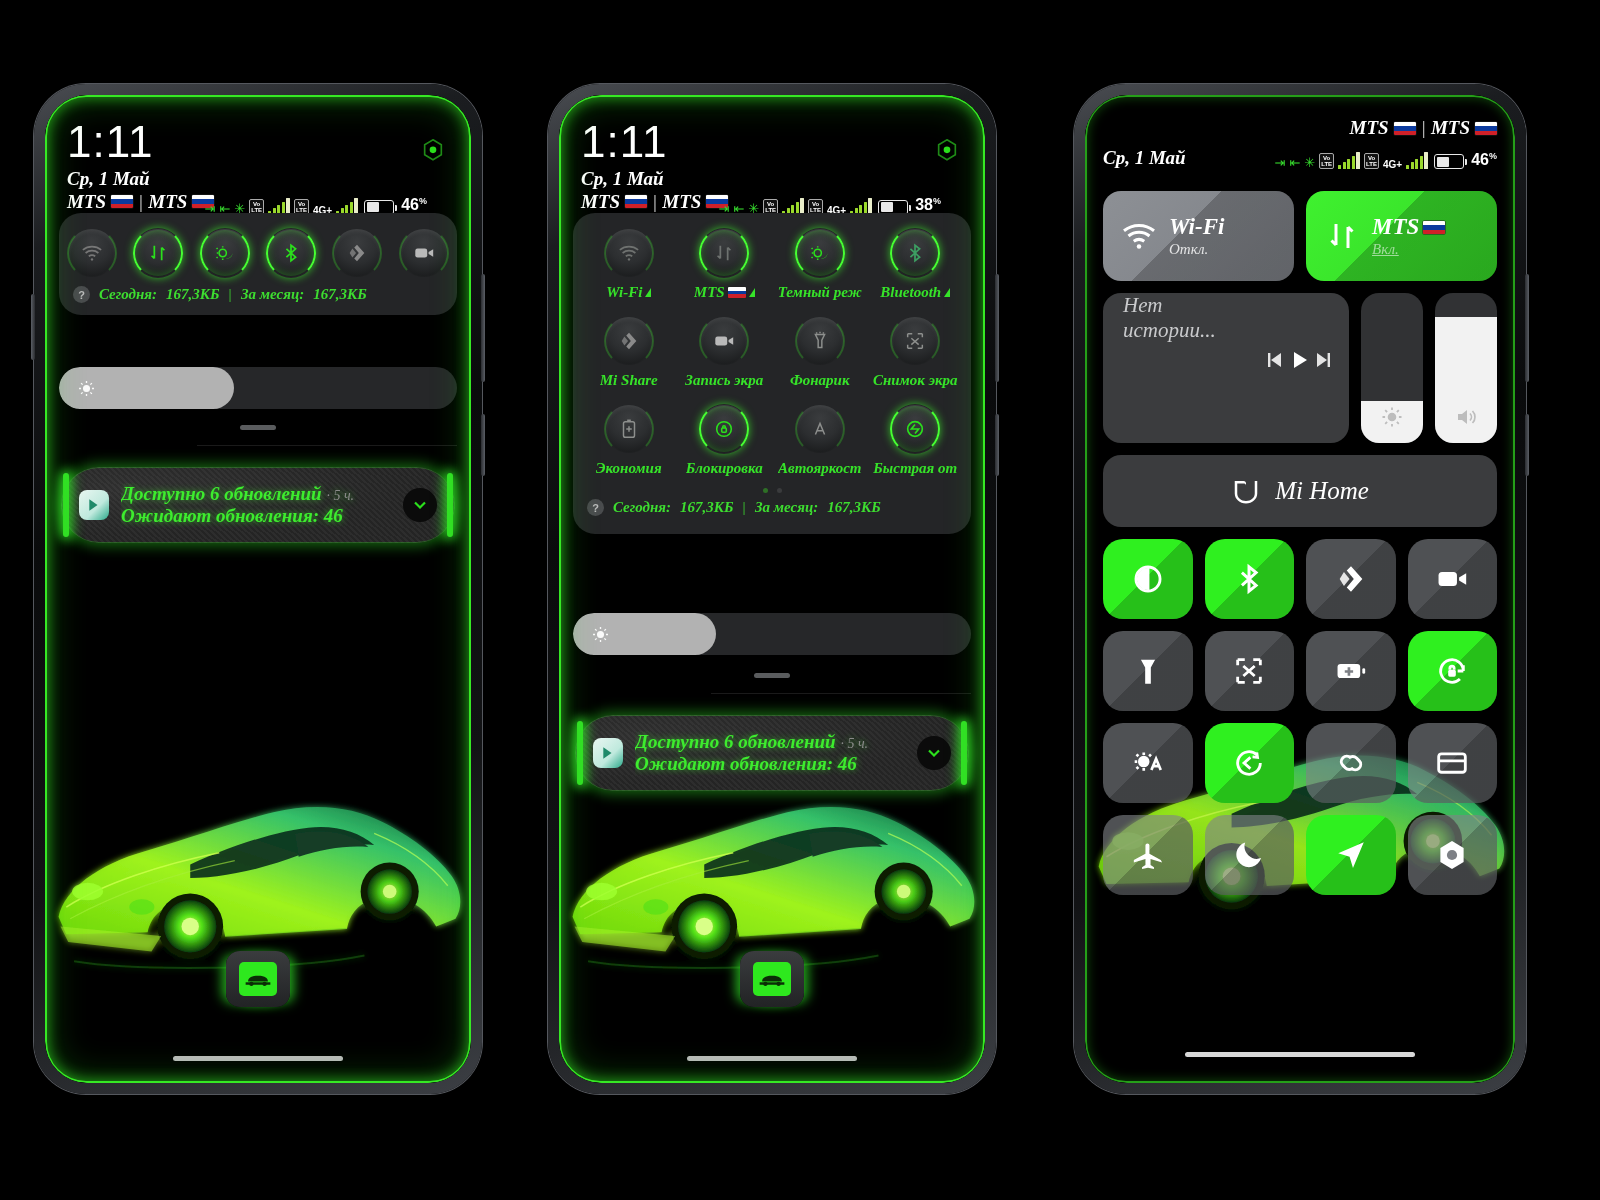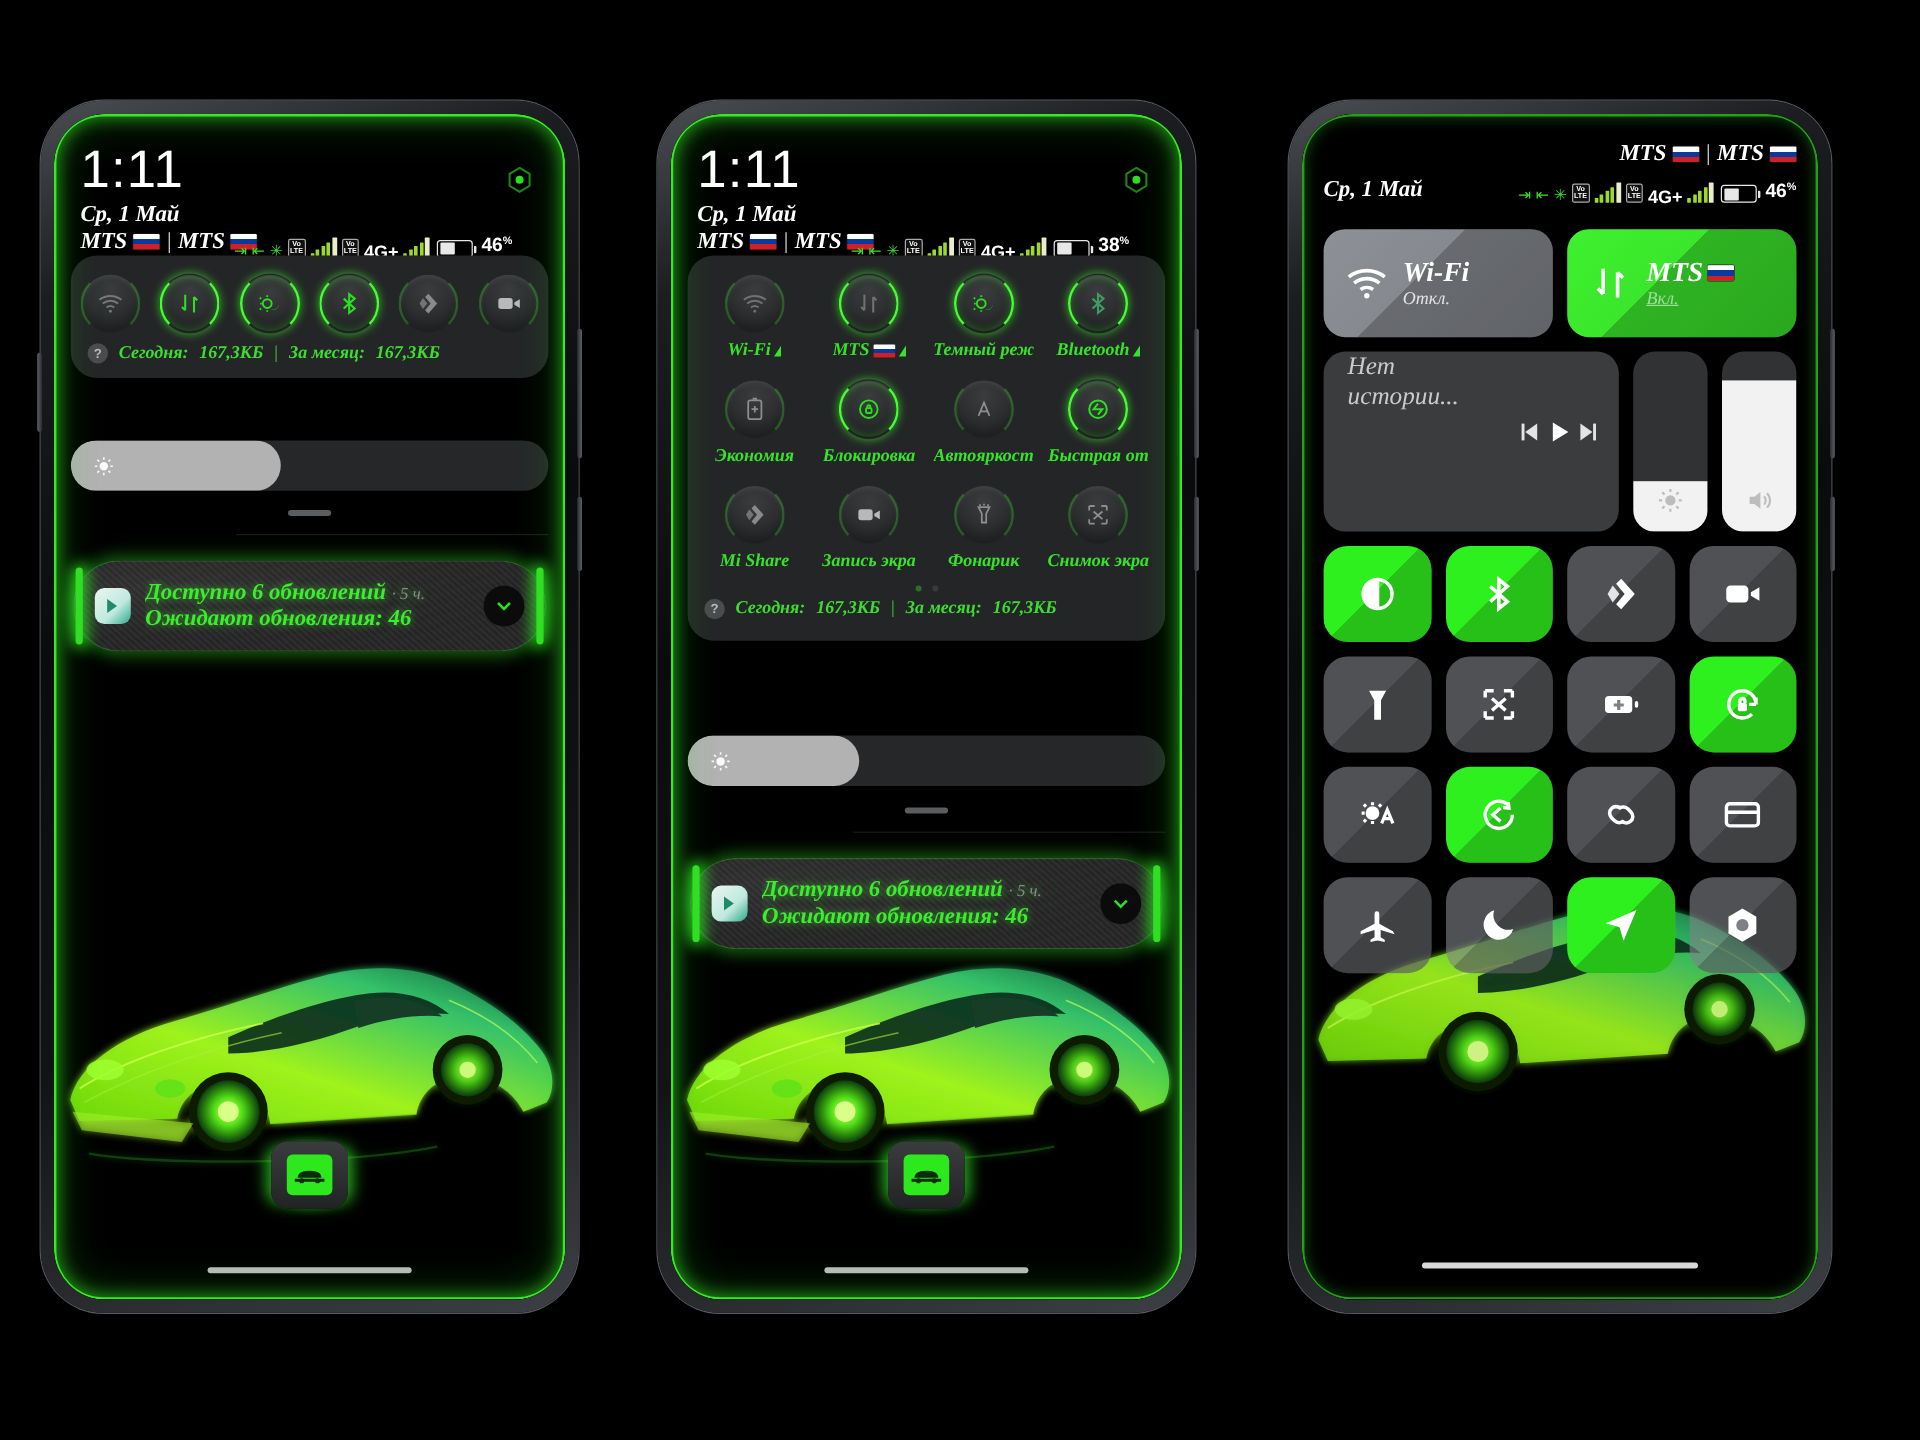--- a/index.html
+++ b/index.html
@@ -107,21 +107,21 @@
     font-size: 6px; line-height: 6px; font-weight: bold;
     color:#fff; background:#111; border:1px solid #aaa; border-radius:2px;
     padding: 1px 1px; text-align:center;
   }
   .bars { display: inline-flex; align-items: flex-end; gap: 1.5px; height: 15px; }
   .bars i { display:block; width: 3px; background: #9bd92c; border-radius: 0.5px; }
   .bars i:nth-child(1){height:4px} .bars i:nth-child(2){height:7px}
   .bars i:nth-child(3){height:10px} .bars i:nth-child(4){height:13px}
   .bars i.tall{height:17px; background:#e9edc9; width:4px;}
   .net-type {
-    font-family:"Liberation Sans",sans-serif; font-size:15px; color:#fff;
+    font-family:"Liberation Sans",sans-serif; font-size:10px; color:#fff;
     font-weight:bold; line-height:8px;
   }
   .batt {
     width: 30px; height: 15px; border: 1.6px solid #e8e8e8; border-radius: 3px;
     position: relative; display:inline-block; margin-left: 2px;
   }
   .batt::after{content:""; position:absolute; right:-4px; top:4px; width:2.5px; height:6px; background:#e8e8e8; border-radius:0 1px 1px 0;}
   .batt i{position:absolute; left:1.5px; top:1.5px; bottom:1.5px; width:45%; background:#e8e8e8; border-radius:1px;}
   .batt-pct { font-family:"Liberation Sans",sans-serif; color:#fff; font-size:16px; font-weight:bold; margin-left:3px;}
   .batt-pct sup { font-size: 9px; }
@@ -692,20 +692,59 @@
                 <div class="tile2-lbl">
                   <span>Bluetooth</span>
                     <span class="caret"></span>
                 </div>
               </div>
             </div>
 
             <div class="tile2-row" style="margin-top:16px;">
               <div class="tile2">
                 <div class="qs-orb dim">
+                  <svg viewBox="0 0 24 24" fill="#8a8a8a">
+                    <path d="M12 3l8 9-8 9-3-3 5-6-5-6z"></path>
+                      <path d="M7 7l4 5-4 5-3-5z" opacity="0.75"></path>
+                    </svg>
+                </div>
+                <div class="tile2-lbl">Mi Share</div>
+              </div>
+              <div class="tile2">
+                <div class="qs-orb dim">
+                  <svg viewBox="0 0 24 24" fill="#b9b9b9">
+                    <rect x="2.5" y="7" width="13" height="10" rx="2.5"></rect>
+                      <path d="M17 11l5-3v8l-5-3z"></path>
+                    </svg>
+                </div>
+                <div class="tile2-lbl">Запись экра</div>
+              </div>
+              <div class="tile2">
+                <div class="qs-orb dim">
+                  <svg viewBox="0 0 24 24" fill="none" stroke="#8d8f8d" stroke-width="1.6">
+                    <path d="M7 5h10l-3 6v8h-4v-8z"></path>
+                      <path d="M12 2v1.6M8 2.6l.7 1.4M16 2.6l-.7 1.4"></path>
+                    </svg>
+                </div>
+                <div class="tile2-lbl">Фонарик</div>
+              </div>
+              <div class="tile2">
+                <div class="qs-orb dim">
+                  <svg viewBox="0 0 24 24" fill="none" stroke="#8d8f8d" stroke-width="1.6">
+                    <path d="M4 4h5M20 4h-5M4 20h5M20 20h-5M4 4v4M20 4v4M4 20v-4M20 20v-4"></path>
+                    <path d="M8 9l8 7M16 9l-8 7"></path>
+                    </svg>
+                </div>
+                <div class="tile2-lbl">Снимок экра</div>
+              </div>
+            </div>
+
+            <div class="tile2-row" style="margin-top:16px;">
+              <div class="tile2">
+                <div class="qs-orb dim">
                   <svg viewBox="0 0 24 24" fill="none" stroke="#8d8f8d" stroke-width="1.6">
                     <rect x="6" y="4" width="12" height="17" rx="2"></rect>
                       <path d="M10 2.5h4"></path>
                       <path d="M12 9v6M9 12h6"></path>
                     </svg>
                 </div>
                 <div class="tile2-lbl">Экономия</div>
               </div>
               <div class="tile2">
                 <div class="qs-orb on">
@@ -726,59 +765,20 @@
                 <div class="tile2-lbl">Автояркост</div>
               </div>
               <div class="tile2">
                 <div class="qs-orb on">
                   <svg viewBox="0 0 24 24" fill="none" stroke="#2be01c" stroke-width="1.8">
                     <circle cx="12" cy="12" r="8"></circle>
                       <path d="M12 7l-4 5h8l-4 5"></path>
                     </svg>
                 </div>
                 <div class="tile2-lbl">Быстрая от</div>
-              </div>
-            </div>
-
-            <div class="tile2-row" style="margin-top:16px;">
-              <div class="tile2">
-                <div class="qs-orb dim">
-                  <svg viewBox="0 0 24 24" fill="#8a8a8a">
-                    <path d="M12 3l8 9-8 9-3-3 5-6-5-6z"></path>
-                      <path d="M7 7l4 5-4 5-3-5z" opacity="0.75"></path>
-                    </svg>
-                </div>
-                <div class="tile2-lbl">Mi Share</div>
-              </div>
-              <div class="tile2">
-                <div class="qs-orb dim">
-                  <svg viewBox="0 0 24 24" fill="#b9b9b9">
-                    <rect x="2.5" y="7" width="13" height="10" rx="2.5"></rect>
-                      <path d="M17 11l5-3v8l-5-3z"></path>
-                    </svg>
-                </div>
-                <div class="tile2-lbl">Запись экра</div>
-              </div>
-              <div class="tile2">
-                <div class="qs-orb dim">
-                  <svg viewBox="0 0 24 24" fill="none" stroke="#8d8f8d" stroke-width="1.6">
-                    <path d="M7 5h10l-3 6v8h-4v-8z"></path>
-                      <path d="M12 2v1.6M8 2.6l.7 1.4M16 2.6l-.7 1.4"></path>
-                    </svg>
-                </div>
-                <div class="tile2-lbl">Фонарик</div>
-              </div>
-              <div class="tile2">
-                <div class="qs-orb dim">
-                  <svg viewBox="0 0 24 24" fill="none" stroke="#8d8f8d" stroke-width="1.6">
-                    <path d="M4 4h5M20 4h-5M4 20h5M20 20h-5M4 4v4M20 4v4M4 20v-4M20 20v-4"></path>
-                    <path d="M8 9l8 7M16 9l-8 7"></path>
-                    </svg>
-                </div>
-                <div class="tile2-lbl">Снимок экра</div>
               </div>
             </div>
 
             <div class="pagedots">
               <i></i>
               <i class="off"></i>
             </div>
           </div>
 
           <div class="qs-data" style="padding-top:2px;">
@@ -965,20 +965,26 @@
               <div class="fill" style="height:84%;">
                 <svg viewBox="0 0 24 24" fill="#bdbdbd">
                   <path d="M4 9h4l5-4v14l-5-4H4z"></path>
                     <path d="M16 8.5a5 5 0 010 7" fill="none" stroke="#bdbdbd" stroke-width="1.7"></path>
                   <path d="M18.5 6a8.5 8.5 0 010 12" fill="none" stroke="#bdbdbd" stroke-width="1.7"></path>
                   </svg>
               </div>
             </div>
           </div>
 
+          <div class="cc-mihome">
+            <svg viewBox="0 0 24 24" fill="#fff">
+              <path d="M3 4h7c1.4 0 2 .9 2 2v1.6C12 6.5 11 6 10 6H5v8c0 3.3 3 6 7 6s7-2.7 7-6V4h2v10c0 4.4-4 8-9 8s-9-3.6-9-8z"></path>
+              </svg>
+            <span class="mh-label">Mi Home</span>
+          </div>
 
           <div class="cc-grid">
 
             <div class="cc-tile on">
               <svg viewBox="0 0 24 24" fill="none" stroke="#fff" stroke-width="2">
                 <circle cx="12" cy="12" r="8.5"></circle>
                   <path d="M12 5.2a6.8 6.8 0 000 13.6z" fill="#fff"></path>
                 </svg>
               <div class="longshadow2"></div>
             </div>

